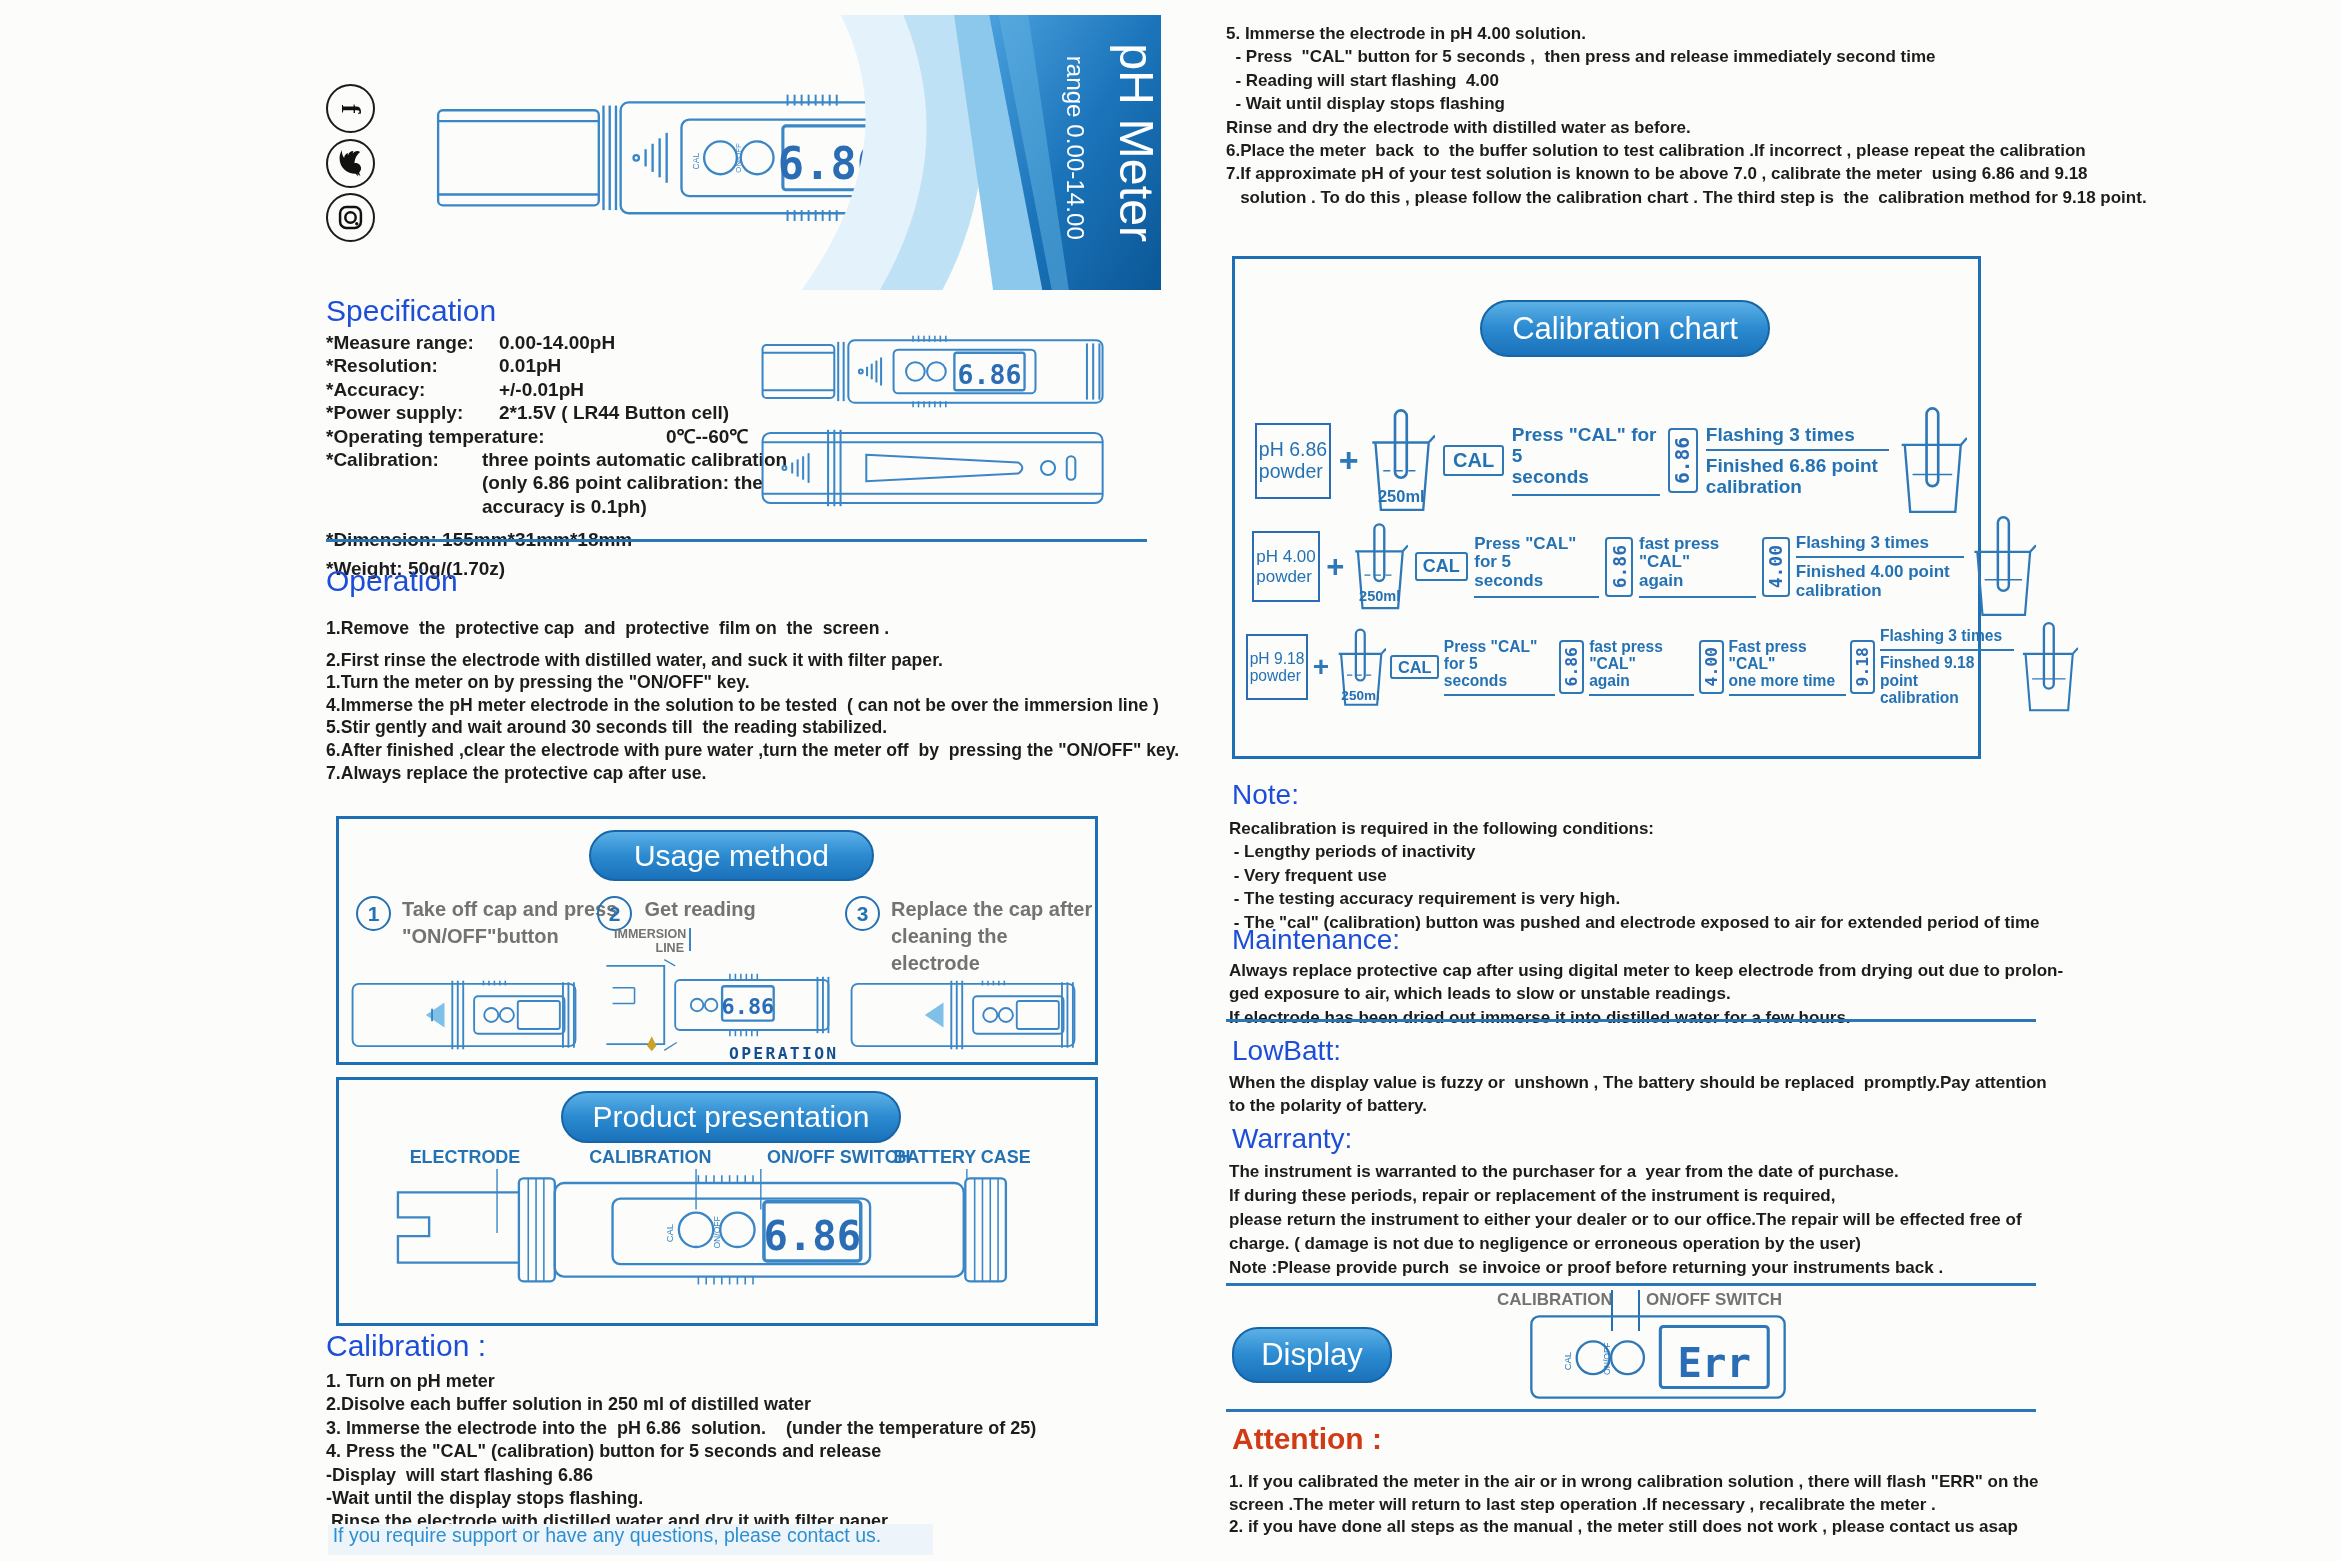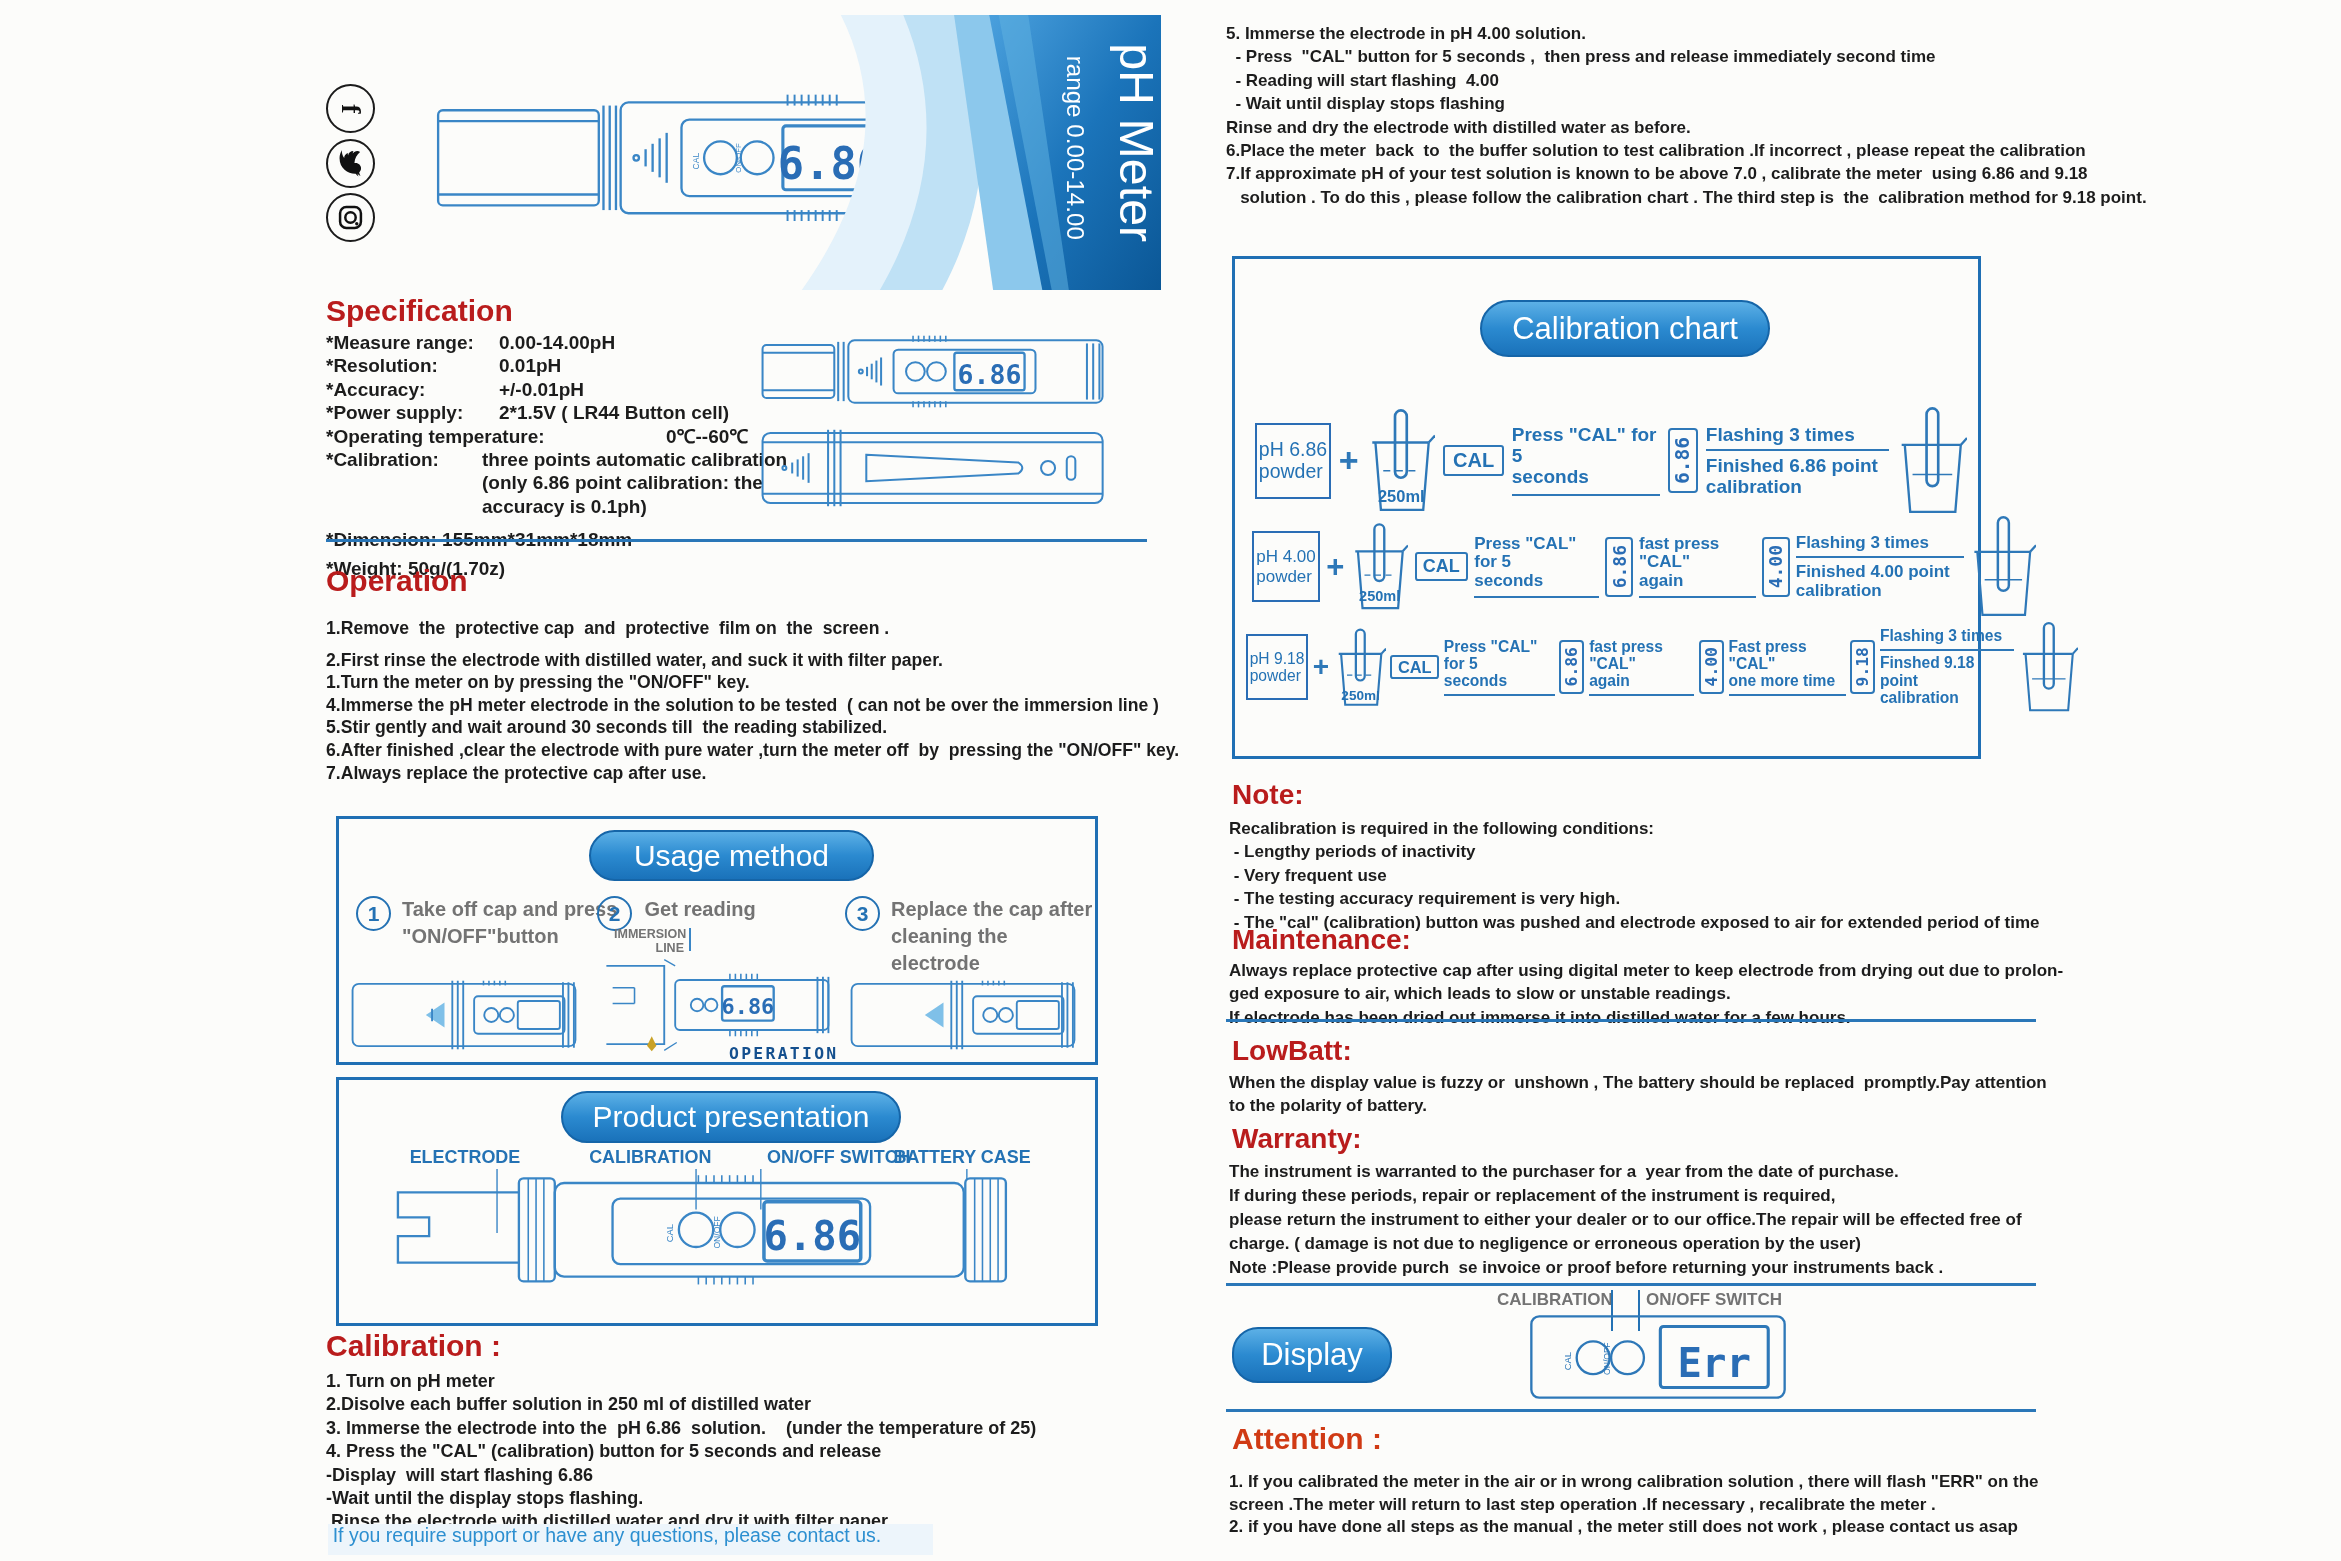--- a/index.html
+++ b/index.html
@@ -1,19 +1,19 @@
 <!DOCTYPE html>
 <html style="font-size:12.5px"><head>
 <meta charset="utf-8">
 <style>
   html,body{margin:0;padding:0;background:#e8e8e6;}
   #canvas{position:relative;width:2342px;height:1561px;background:#fcfcfa;overflow:hidden;
           font-family:"Liberation Sans",sans-serif;color:#1c1c1c;}
   .abs{position:absolute;}
-  .hblue{color:#b91c1c;font-weight:bold;}
+  .hblue{color:#1d4ed8;font-weight:normal;}
   .pill{background:linear-gradient(180deg,#5cb0e6 0%,#2b8ad0 50%,#1a72ba 100%);
         border:2.3px solid #1565a8;border-radius:780px;color:#fff;text-align:center;
         display:flex;align-items:center;justify-content:center;}
   .rule{background:#2a77b8;height:3.1px;}
   .pre{white-space:pre-line;}
   .nowrap{white-space:pre;}
   .bodyL{font-size:17.6px;font-weight:bold;line-height:22.6px;}
   .bodyR{font-size:17px;font-weight:bold;line-height:23.4px;}
   .bluetext{color:#737373;}
   .lcd{font-family:"DejaVu Sans Mono",monospace;font-weight:bold;fill:#2a6db5;}

